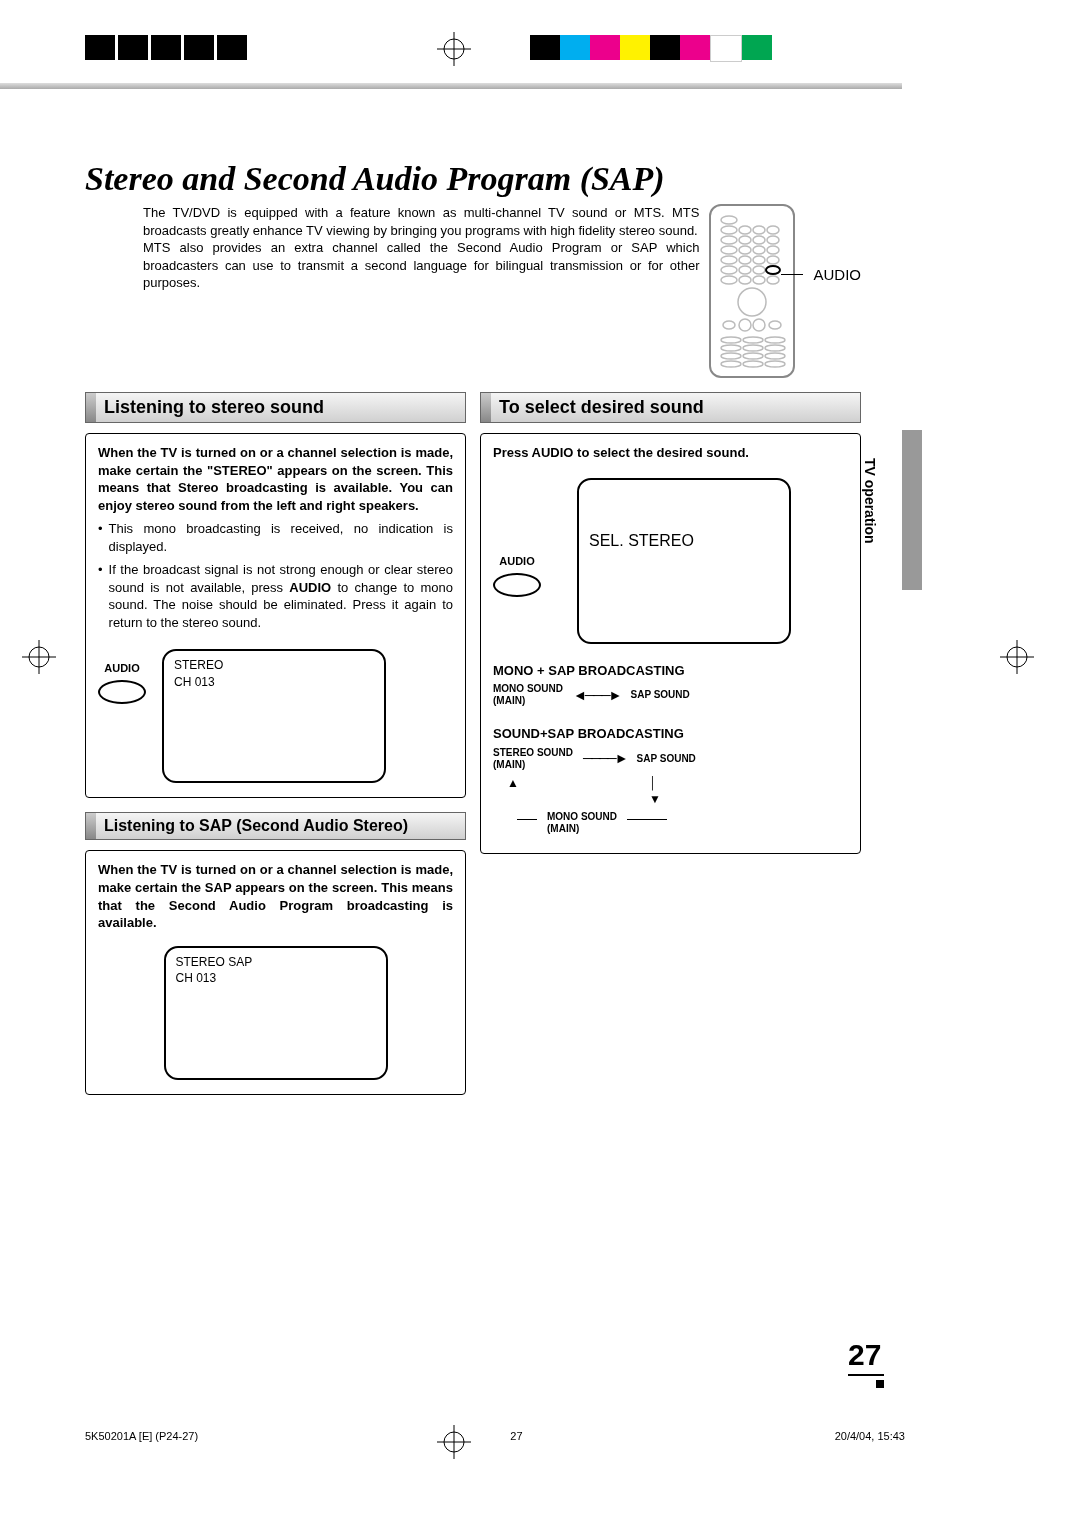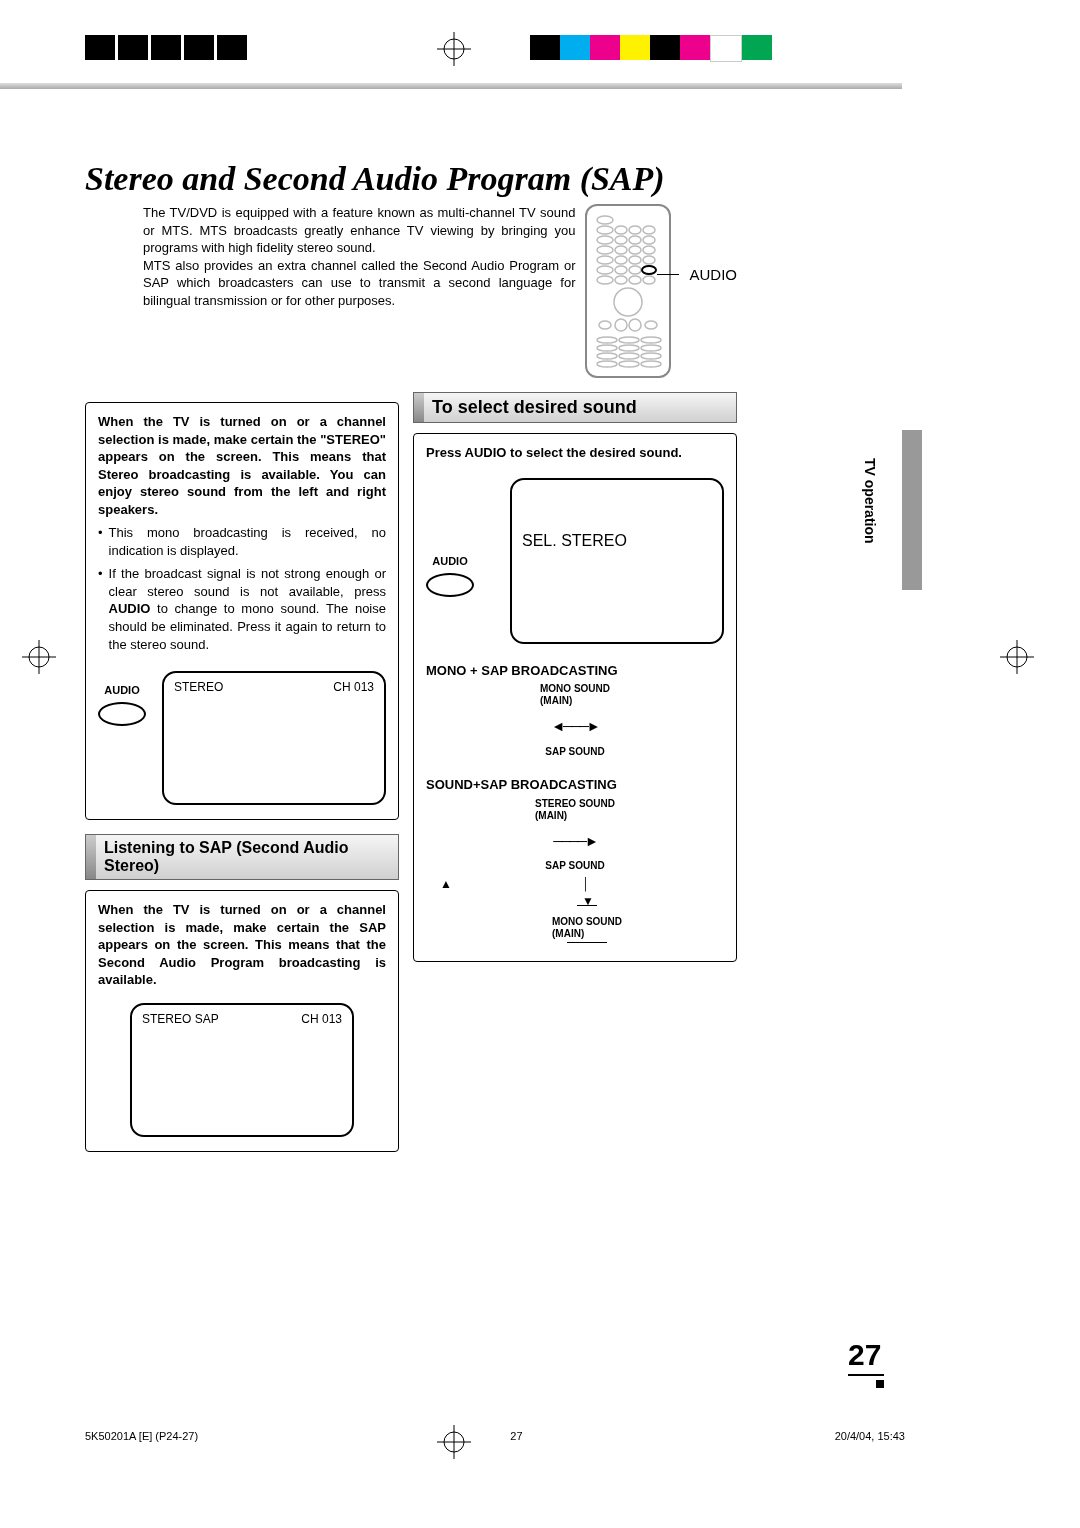--- a/index.html
+++ b/index.html
@@ -51,21 +51,21 @@
     top: 48px;
     width: 902px;
     height: 6px;
     background: linear-gradient(to bottom,#ddd,#aaa);
   }
   
   .content {
     position: absolute;
     left: 85px;
     top: 160px;
-    width: 652px;
+    width: 776px;
   }
   .main-title {
     font-family: "Times New Roman", serif;
     font-style: italic;
     font-weight: bold;
     font-size: 34px;
     margin: 0 0 6px 0;
   }
   .intro-row {
     display: flex;
@@ -157,27 +157,27 @@
   .tv-screen {
     border: 2px solid #000;
     border-radius: 14px;
     width: 200px;
     height: 118px;
     padding: 6px 10px;
     font-size: 12px;
     position: relative;
   }
   .tv-screen.big { width: 190px; height: 150px; }
-  .screen-row { display:flex; justify-content:space-between; }
+  .screen-row { display:flex; justify-content:space-between;flex-direction:column; }
   .diagram {
     margin-top: 18px;
     font-size: 11px;
   }
   .diagram .title { font-weight: bold; font-size: 13px; margin: 10px 0 4px 0;}
-  .flow { display:flex; align-items:center; gap: 10px; font-weight:bold; font-size:10px; margin:4px 0;flex-direction:column;}
+  .flow { display:flex; align-items:center; gap: 10px; font-weight:bold; font-size:10px; margin:4px 0;}
   .flow .box { line-height:1.2; }
   .arrow { font-size: 14px; letter-spacing:-2px;}
   .down-arrow-row {
     display:flex; margin-left: 14px; font-size:12px;
   }
   .down-arrow-row .up { margin-left: 0px; }
   .down-arrow-row .dn { margin-left: 130px; }
   
   .side-tab {
     position: absolute;
@@ -328,20 +328,24 @@
           </svg>
         </div>
         <div class="remote-line"></div>
       </div>
       <div class="audio-label">AUDIO</div>
     </div>
 
     <div class="cols">
 
       <div class="col">
+        <div class="section-head">
+          <div class="stripe"></div>
+          <div class="label">Listening to stereo sound</div>
+        </div>
         <div class="section-body">
           <div class="bold">When the TV is turned on or a channel selection is made, make certain the "STEREO" appears on the screen. This means that Stereo broadcasting is available. You can enjoy stereo sound from the left and right speakers.</div>
           <div class="bull">
             <div class="dot">•</div>
             <div>This mono broadcasting is received, no indication is displayed.</div>
           </div>
           <div class="bull">
             <div class="dot">•</div>
             <div>
               <span>If the broadcast signal is not strong enough or clear stereo sound is not available, press </span><b>AUDIO</b><span> to change to mono sound. The noise should be eliminated. Press it again to return to the stereo sound.</span>

